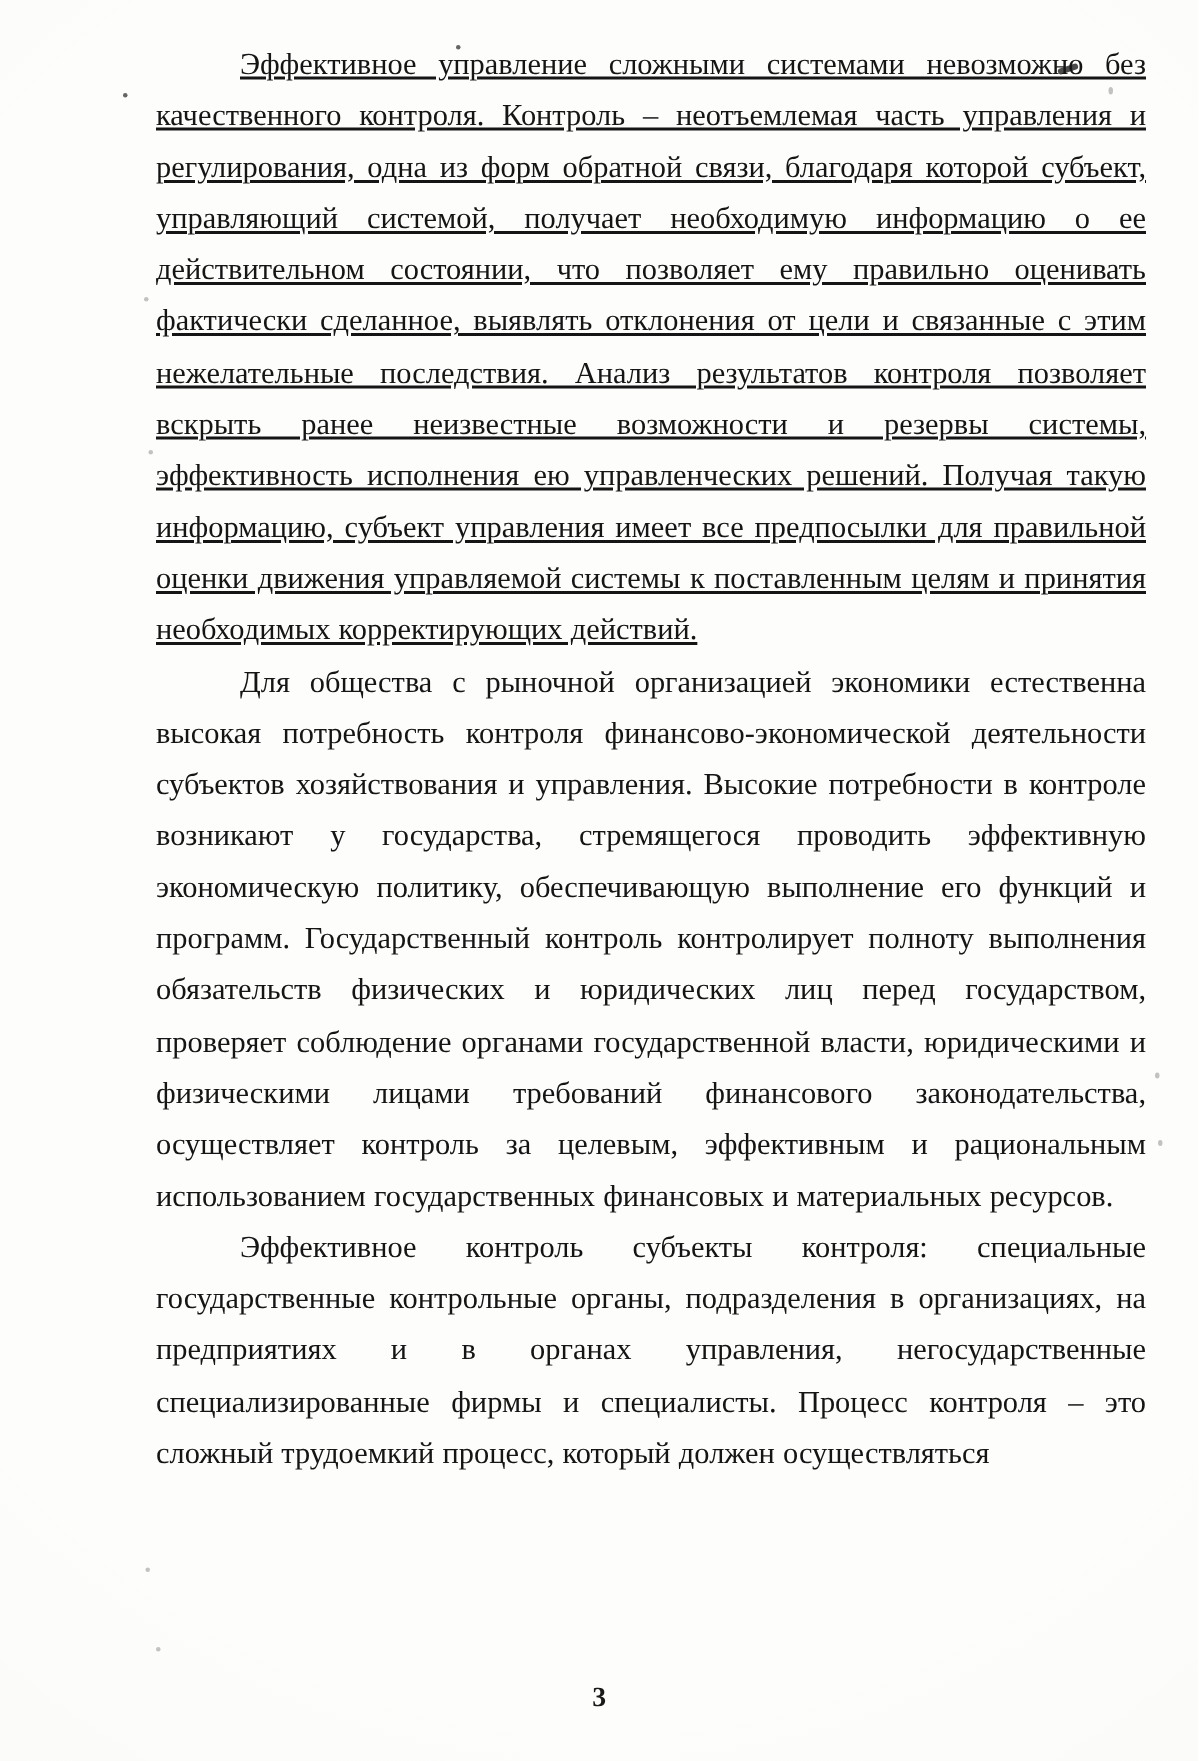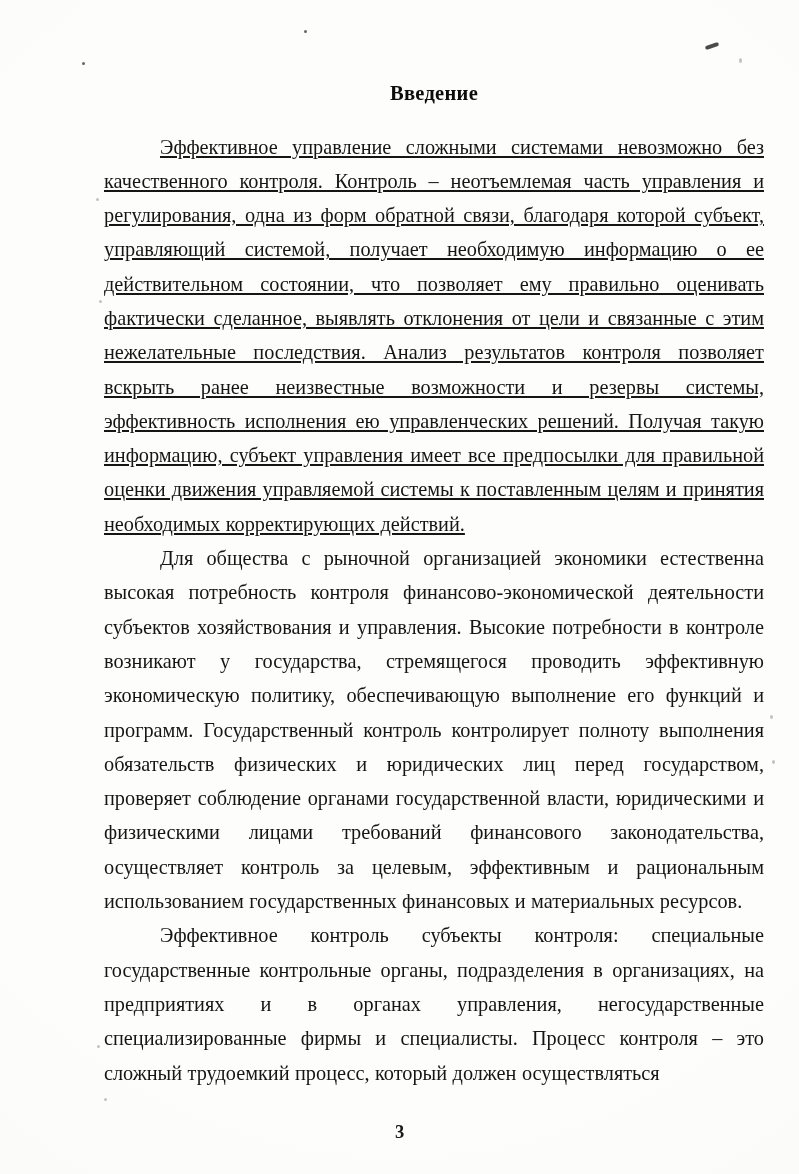--- a/index.html
+++ b/index.html
@@ -111,21 +111,20 @@
   <div class="speck" style="left:82px; top:62px; width:3px; height:3px;"></div>
   <div class="speck faint" style="left:96px; top:198px; width:3px; height:3px;"></div>
   <div class="speck faint" style="left:99px; top:300px; width:3px; height:3px;"></div>
   <div class="speck faint" style="left:97px; top:1045px; width:3px; height:3px;"></div>
   <div class="speck faint" style="left:770px; top:715px; width:3px; height:4px;"></div>
   <div class="speck faint" style="left:772px; top:760px; width:3px; height:4px;"></div>
   <div class="speck faint" style="left:104px; top:1098px; width:3px; height:3px;"></div>
 
   <div class="content">
 
-    <h1 class="doc-heading">Введение</h1>
 
     <p class="para first"><span class="indent"></span><span>Эффективное управление сложными системами невозможно без качественного   контроля. Контроль – неотъемлемая часть управления и регулирования, одна из форм обратной связи, благодаря которой субъект, управляющий системой, получает необходимую информацию о ее действительном состоянии, что позволяет ему правильно оценивать фактически сделанное, выявлять отклонения от цели и связанные с этим нежелательные последствия. Анализ результатов контроля позволяет вскрыть ранее неизвестные возможности и резервы системы, эффективность исполнения ею управленческих решений. Получая такую информацию, субъект управления имеет все предпосылки для правильной оценки движения управляемой системы к поставленным целям и принятия необходимых корректирующих действий.</span></p>
 
     <p class="para"><span class="indent"></span><span>Для общества с рыночной организацией экономики естественна высокая потребность контроля финансово-экономической деятельности субъектов хозяйствования и управления. Высокие потребности в  контроле возникают у государства, стремящегося проводить эффективную экономическую политику, обеспечивающую выполнение его функций и программ. Государственный  контроль контролирует полноту  выполнения обязательств физических и юридических лиц перед государством,  проверяет соблюдение органами государственной власти, юридическими и физическими лицами требований финансового законодательства, осуществляет контроль за целевым, эффективным и рациональным использованием государственных финансовых и материальных ресурсов.</span></p>
 
     <p class="para"><span class="indent"></span><span>Эффективное контроль субъекты контроля: специальные государственные контрольные органы, подразделения в организациях, на предприятиях и в органах управления, негосударственные специализированные фирмы и специалисты. Процесс контроля – это сложный трудоемкий процесс, который должен осуществляться</span></p>
 
   </div>
 
   <div class="page-number">3</div>

